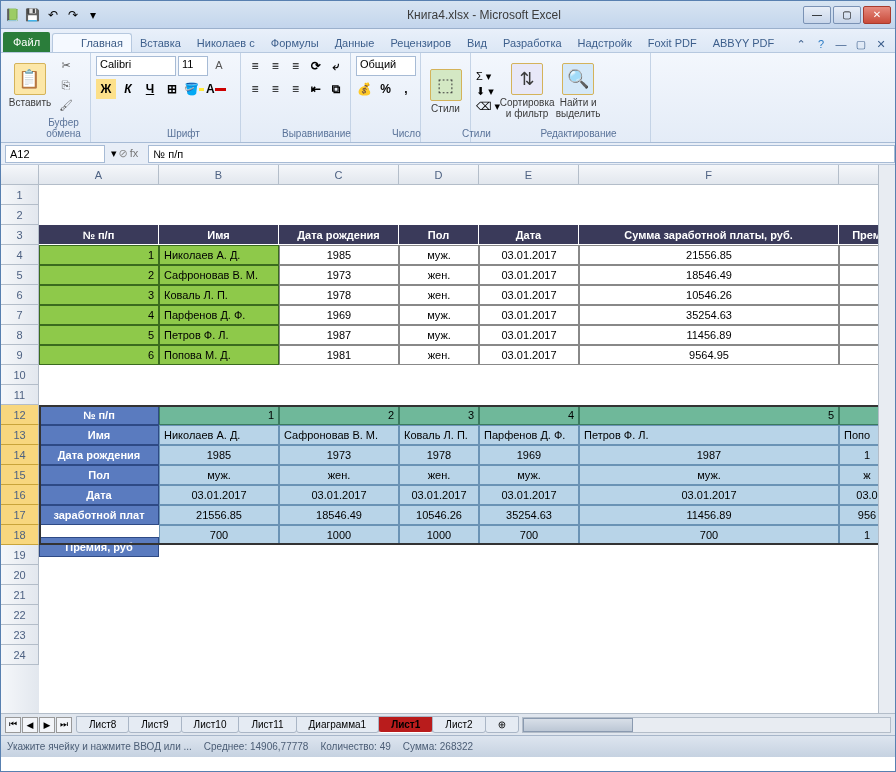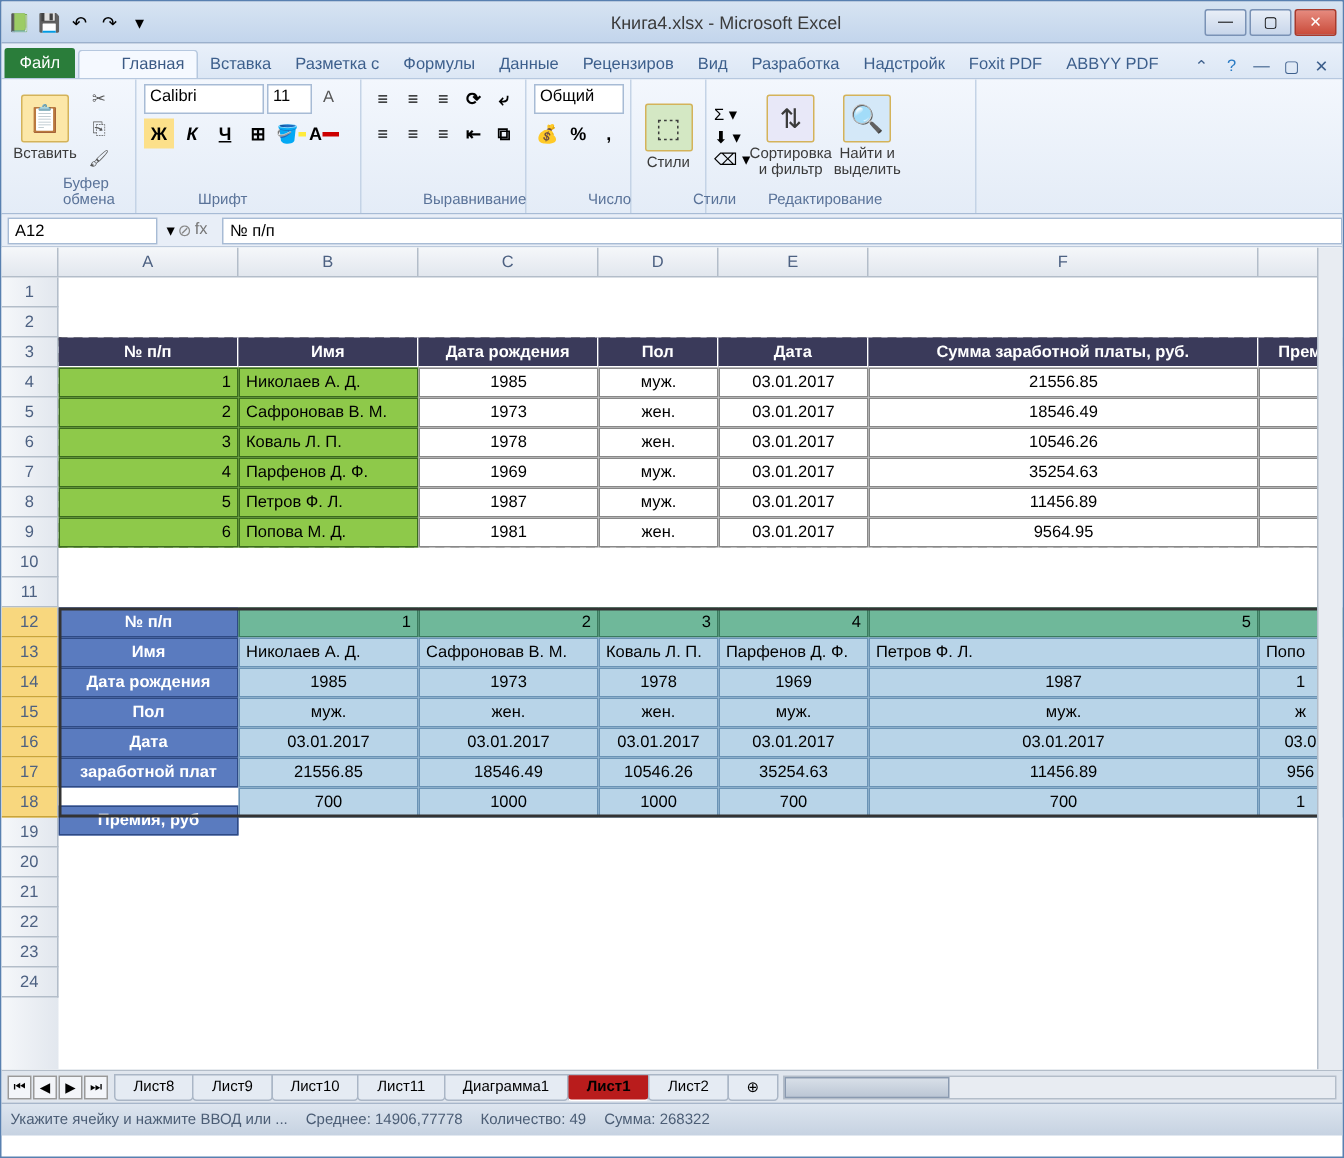--- a/index.html
+++ b/index.html
@@ -12,21 +12,21 @@
 .win-btn { width: 28px; height: 18px; border: 1px solid #7a92b5; border-radius: 2px; display: flex; align-items: center; justify-content: center; font-size: 10px; background: linear-gradient(#e8eef7,#c8d6ea); }
 .win-btn.close { background: linear-gradient(#e68a7e,#c94b3a); border-color: #a83a2c; color: #fff; }
 .ribbon-tabs { height: 24px; background: linear-gradient(#e9f0fa,#dce7f5); display: flex; align-items: flex-end; padding-left: 2px; border-bottom: 1px solid #b6c8df; }
 .tab { padding: 3px 8px; font-size: 11px; color: #3d5f8c; cursor: pointer; }
 .tab.file { background: #2a7d3a; color: #fff; border-radius: 2px 2px 0 0; margin-right: 2px; padding: 4px 10px; }
 .tab.active { background: #f5f9ff; border: 1px solid #b6c8df; border-bottom: none; border-radius: 3px 3px 0 0; color: #3b5a85; padding-left: 28px; }
 .tab-help { margin-left: auto; display: flex; gap: 4px; padding-right: 6px; align-items: center; }
 .help-icon { width: 16px; height: 16px; display: flex; align-items: center; justify-content: center; color: #3d5f8c; font-size: 11px; }
 .ribbon { height: 90px; background: linear-gradient(#f3f7fd,#e4ecf7); border-bottom: 1px solid #a7bbd5; display: flex; }
 .group { border-right: 1px solid #c4d3e6; padding: 3px 5px; display: flex; flex-direction: column; justify-content: space-between; }
-.group-label { font-size: 10px; color: #5a7399; padding-top: 2px; margin-left: 36px; }
+.group-label { text-align: center; font-size: 10px; color: #5a7399; padding-top: 2px; margin-left: 36px; }
 .group-body { display: flex; gap: 3px; flex: 1; }
 .big-btn { display: flex; flex-direction: column; align-items: center; justify-content: center; width: 48px; font-size: 10px; text-align: center; color: #3b3b3b; padding: 2px; }
 .big-icon { width: 32px; height: 32px; background: #fce7a8; border: 1px solid #d4b35a; border-radius: 2px; margin-bottom: 2px; display: flex; align-items: center; justify-content: center; font-size: 18px; }
 .mini-col { display: flex; flex-direction: column; gap: 2px; justify-content: center; }
 .mini-btn { width: 18px; height: 18px; display: flex; align-items: center; justify-content: center; font-size: 11px; color: #555; }
 .font-row { display: flex; gap: 2px; }
 .font-combo { height: 20px; border: 1px solid #a7bbd5; background: #fff; font-size: 11px; padding: 1px 3px; }
 .fmt-btn { width: 20px; height: 20px; display: flex; align-items: center; justify-content: center; font-weight: bold; font-size: 12px; }
 .color-strip { width: 18px; height: 3px; }
 .namebox-row { height: 22px; background: #e8eef7; border-bottom: 1px solid #bcc9db; display: flex; align-items: center; }
@@ -82,21 +82,21 @@
     <div class="win-btn">—</div>
     <div class="win-btn">▢</div>
     <div class="win-btn close">✕</div>
   </div>
 </div>
 
 <div class="ribbon-tabs">
   <div class="tab file">Файл</div>
   <div class="tab active">Главная</div>
   <div class="tab">Вставка</div>
-  <div class="tab">Разметка с</div>
+  <div class="tab">Николаев с</div>
   <div class="tab">Формулы</div>
   <div class="tab">Данные</div>
   <div class="tab">Рецензиров</div>
   <div class="tab">Вид</div>
   <div class="tab">Разработка</div>
   <div class="tab">Надстройк</div>
   <div class="tab">Foxit PDF</div>
   <div class="tab">ABBYY PDF</div>
   <div class="tab-help">
     <span class="help-icon">⌃</span>

